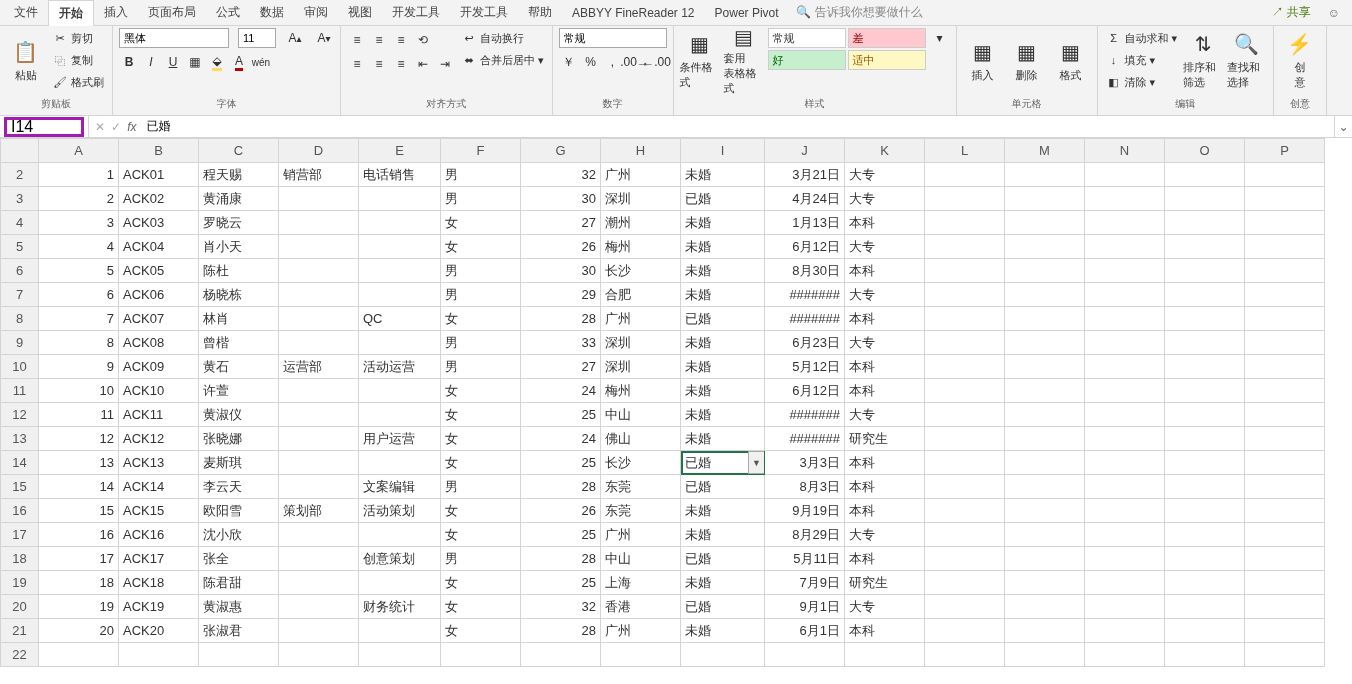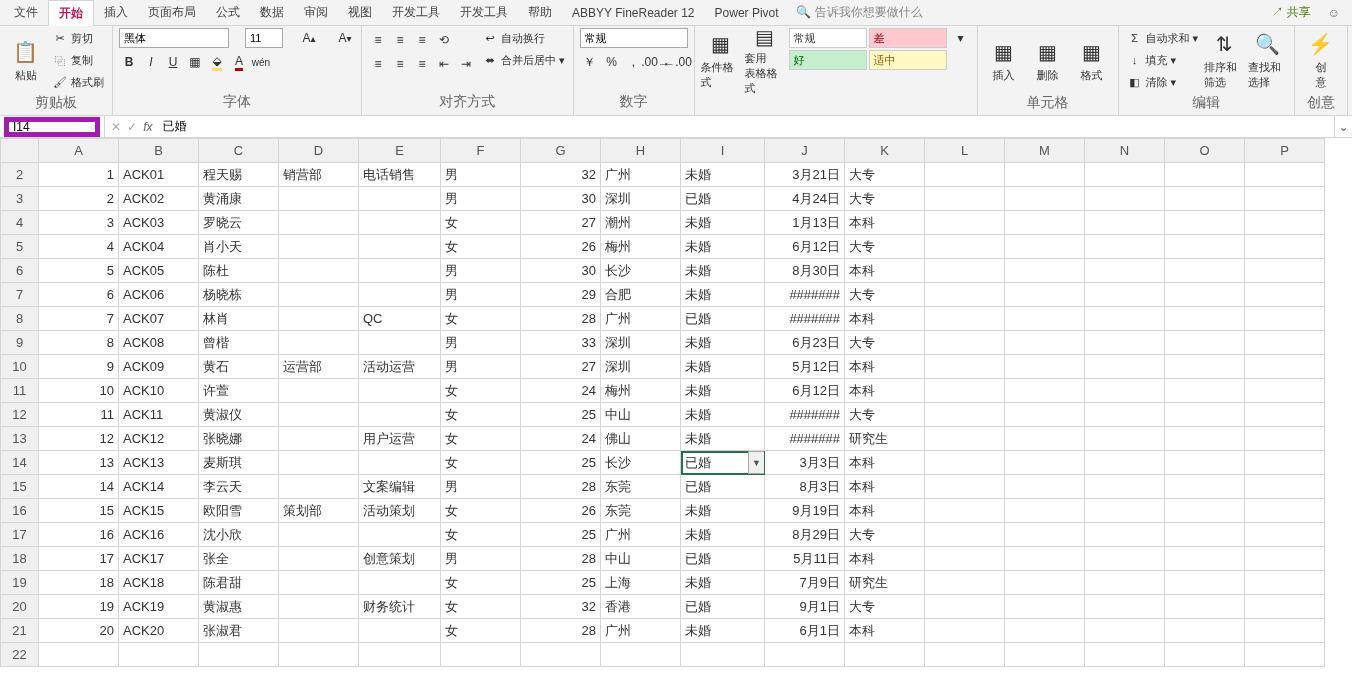--- a/index.html
+++ b/index.html
@@ -1,48 +1,48 @@
 <!DOCTYPE html>
 <html><head>
 <meta charset="utf-8">
 <style>
 *{box-sizing:border-box;margin:0;padding:0;font-family:"Microsoft YaHei",SimSun,sans-serif}
 body{background:#fff;font-size:12px;color:#333;overflow:hidden;width:1352px;height:684px}
 .menubar{display:flex;align-items:center;height:26px;background:#f3f3f3;border-bottom:1px solid #d4d4d4;padding:0 4px}
 .menubar .tab{padding:4px 10px;cursor:pointer;color:#444}
-.menubar .tab.active{background:#fff;border:1px solid #d4d4d4;border-bottom:none;color:#be185d;font-weight:bold}
+.menubar .tab.active{background:#fff;border:1px solid #d4d4d4;border-bottom:none;color:#404040;font-weight:bold}
 .menubar .spacer{flex:1}
 .menubar .share{color:#4d7c0f;padding:4px 8px;border:1px solid transparent}
 .menubar .emoji{padding:4px 8px;color:#666}
 .menubar .tell{color:#888;padding:21px 8px}
 .ribbon{display:flex;height:90px;background:#f3f3f3;border-bottom:1px solid #d4d4d4}
 .group{display:flex;flex-direction:column;border-right:1px solid #d4d4d4;padding:2px 6px}
 .group-body{flex:1;display:flex;align-items:flex-start;gap:4px}
-.group-label{text-align:center;font-size:14px;color:#666;padding:2px 0}
+.group-label{text-align:center;font-size:10px;color:#666;padding:2px 0}
 .bigbtn{display:flex;flex-direction:column;align-items:center;justify-content:center;width:40px;height:64px;cursor:pointer}
 .bigbtn .ico{width:28px;height:28px;display:flex;align-items:center;justify-content:center;font-size:20px}
 .bigbtn .lbl{font-size:11px;margin-top:2px}
 .vstack{display:flex;flex-direction:column;gap:2px}
 .smallrow{display:flex;align-items:center;gap:3px;height:20px;font-size:11px;cursor:pointer;padding:0 2px}
 .smallrow .ico{width:16px;height:16px;display:flex;align-items:center;justify-content:center}
-.fontbox{display:flex;gap:16px}
+.fontbox{display:flex;gap:9px}
 .fontname{width:110px;height:20px;border:1px solid #a9a9a9;background:#fff;font-size:11px;padding:0 4px}
 .fontsize{width:38px;height:20px;border:1px solid #a9a9a9;background:#fff;font-size:11px;padding:0 4px}
 .btnrow{display:flex;gap:2px;margin-top:2px}
 .sq{width:20px;height:20px;display:flex;align-items:center;justify-content:center;cursor:pointer;border:1px solid transparent}
 .numfmt{width:108px;height:20px;border:1px solid #a9a9a9;background:#fff;font-size:11px;padding:0 4px}
 .stylegrid{display:flex;flex-direction:column;gap:2px}
 .stylerow{display:flex;gap:2px}
 .stylebox{width:78px;height:20px;border:1px solid #ccc;font-size:11px;padding:2px 4px;text-align:left}
 .sb-normal{background:#fff}
 .sb-bad{background:#ffc7ce;color:#9c0006}
 .sb-good{background:#c6efce;color:#006100}
 .sb-neutral{background:#fef9c3;color:#9c5700}
 .namebox-row{display:flex;align-items:center;height:22px;border-bottom:1px solid #d4d4d4;background:#fff}
-.namebox{width:96px;height:20px;border:5px solid #a21caf;margin:0 4px;padding:0 4px;font-size:12px}
+.namebox{width:80px;height:20px;border:3px solid #a21caf;margin:0 4px;padding:0 4px;font-size:16px}
 .fx-controls{display:flex;align-items:center;gap:6px;padding:0 6px;border-left:1px solid #d4d4d4;height:100%}
 .fx-lbl{font-style:italic;color:#666}
 .formula-input{flex:1;border:none;outline:none;font-size:12px;padding:0 4px}
 .fx-expand{width:18px;text-align:center;color:#666;border-left:1px solid #d4d4d4;height:100%;line-height:22px}
 .sheet{position:relative;overflow:auto}
 table{border-collapse:collapse;table-layout:fixed}
 th,td{border:1px solid #d4d4d4;height:24px;font-size:13px;padding:0 4px;white-space:nowrap;overflow:hidden}
 th{background:#f0f0f0;font-weight:normal;text-align:center;color:#555}
 .rowhdr{background:#f0f0f0;text-align:center;color:#555;width:38px}
 .corner{background:#f0f0f0;width:38px}
@@ -197,20 +197,21 @@
         </div>
         <div class="stylerow">
           <div class="stylebox sb-good">好</div>
           <div class="stylebox sb-neutral">适中</div>
         </div>
       </div>
       <div class="vstack" style="justify-content:center">
           <div class="sq">▾</div>
         </div>
     </div>
+    <div class="group-label">样式</div>
   </div>
 
   <div class="group">
     <div class="group-body">
       <div class="bigbtn">
           <span class="ico">▦</span>
           <span class="lbl">插入</span>
         </div>
       <div class="bigbtn">
           <span class="ico">▦</span>

